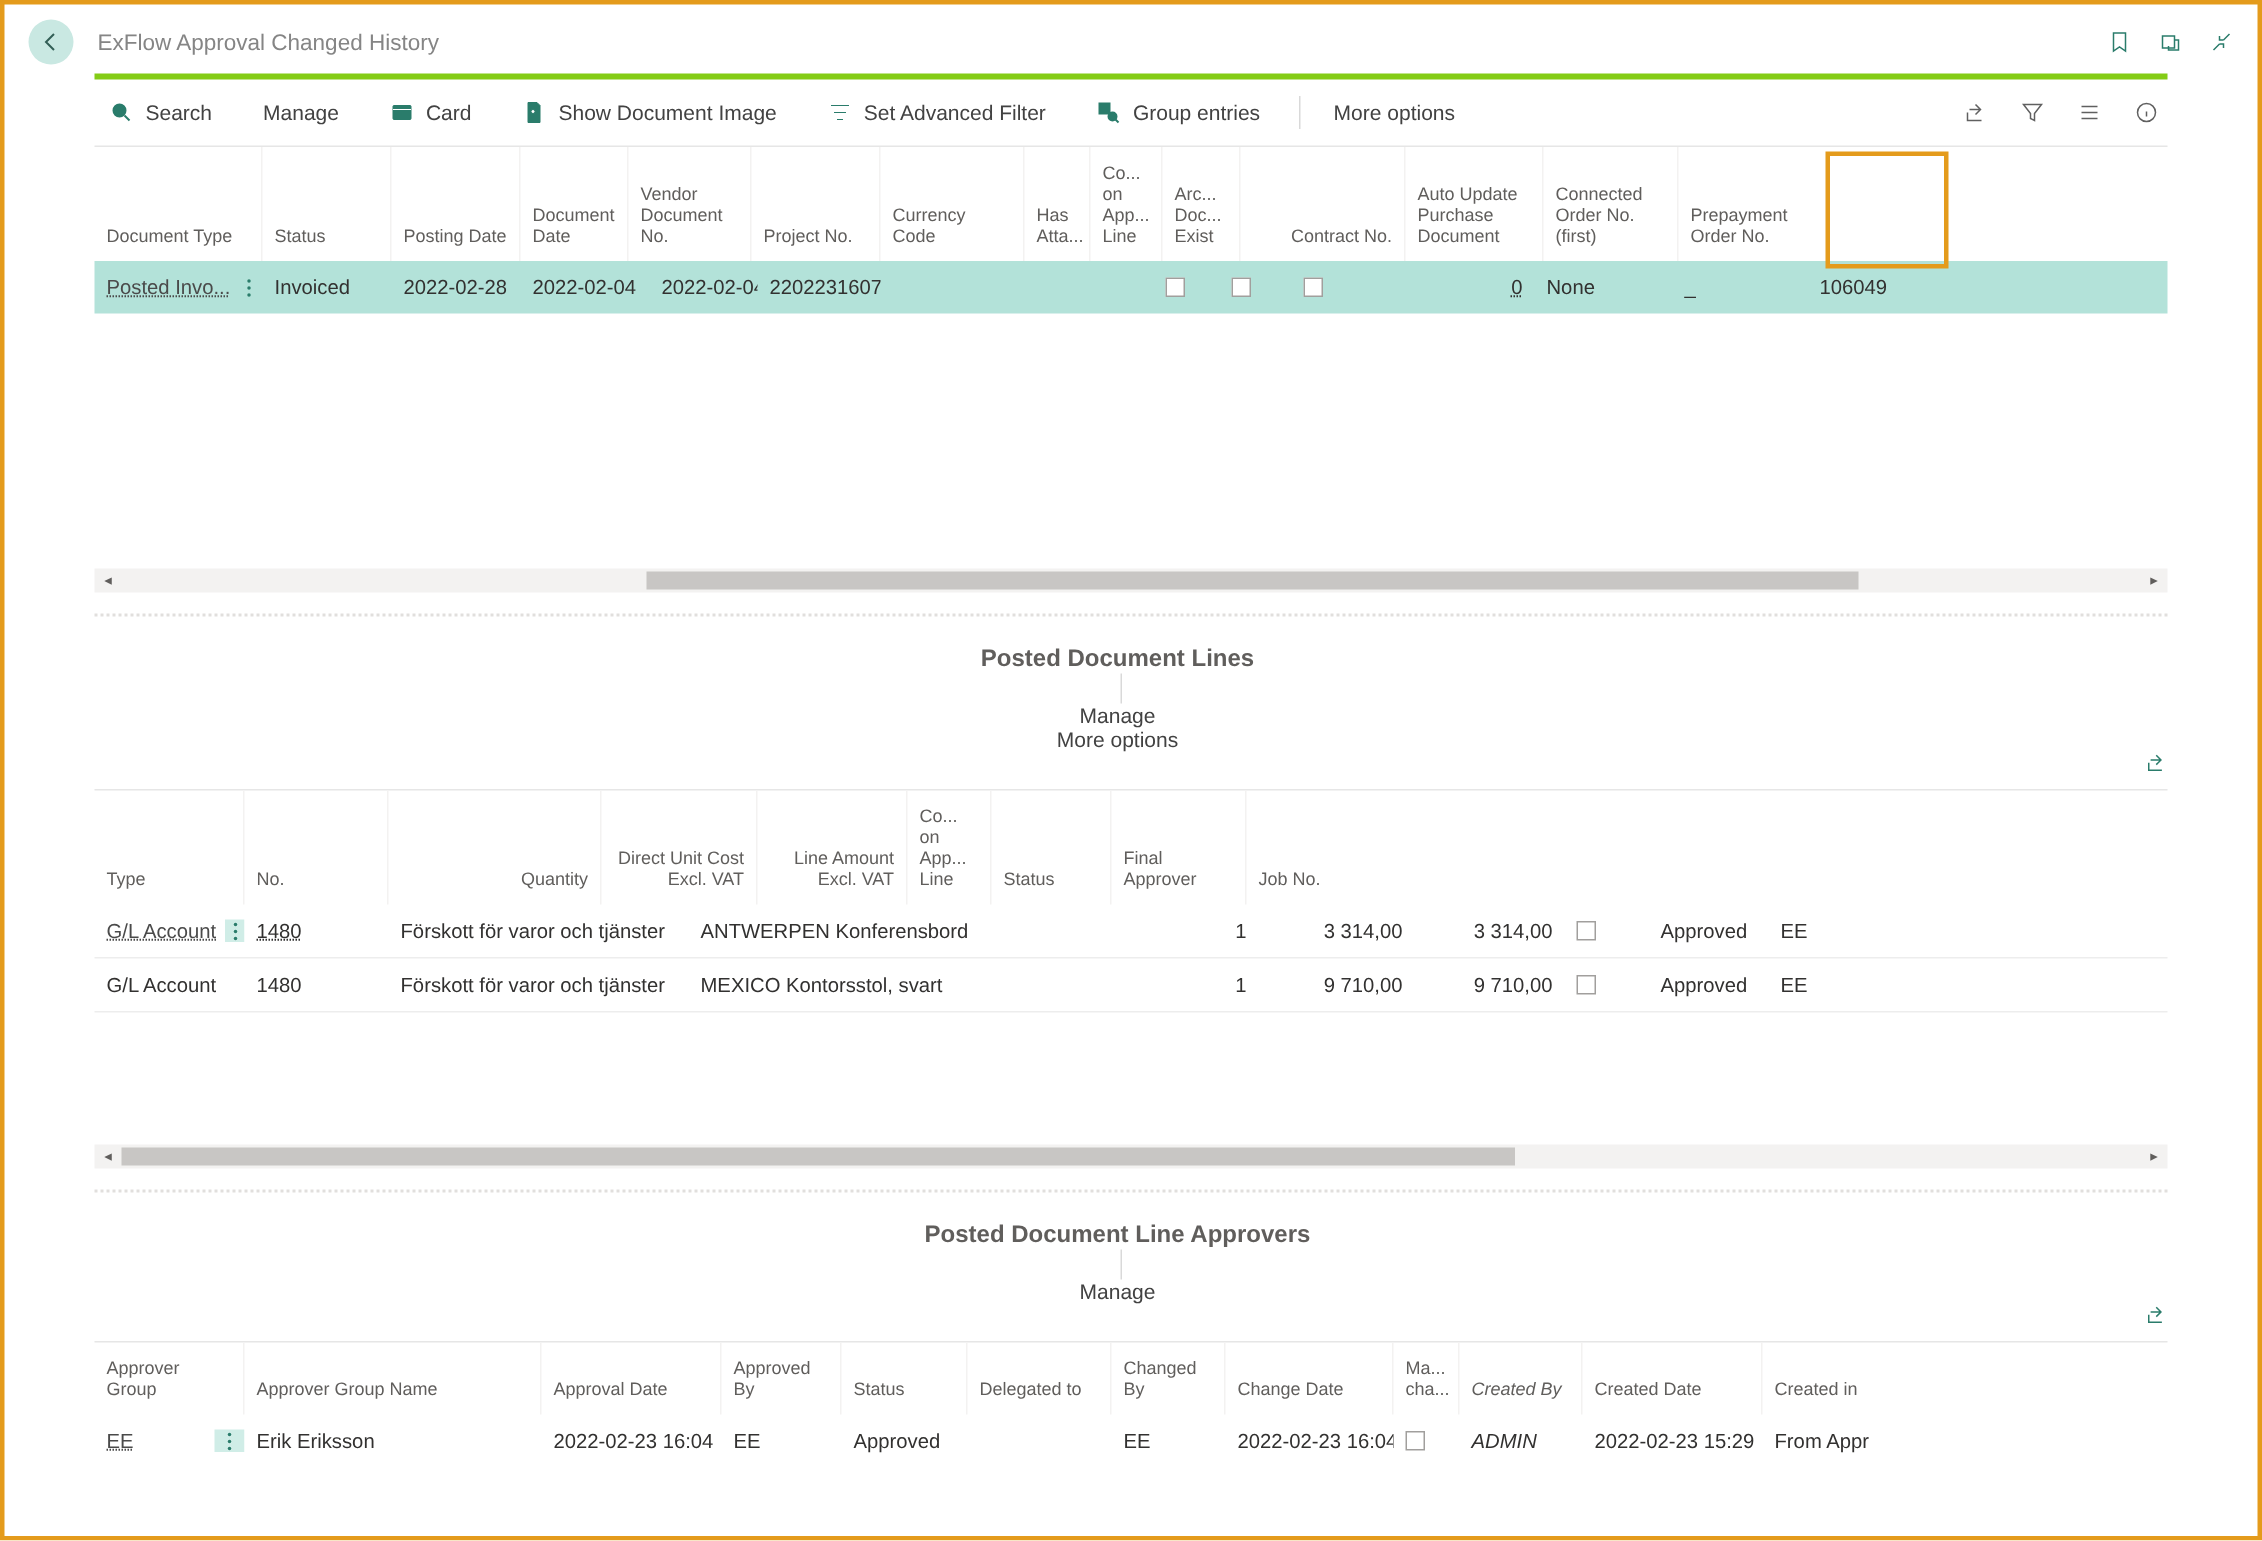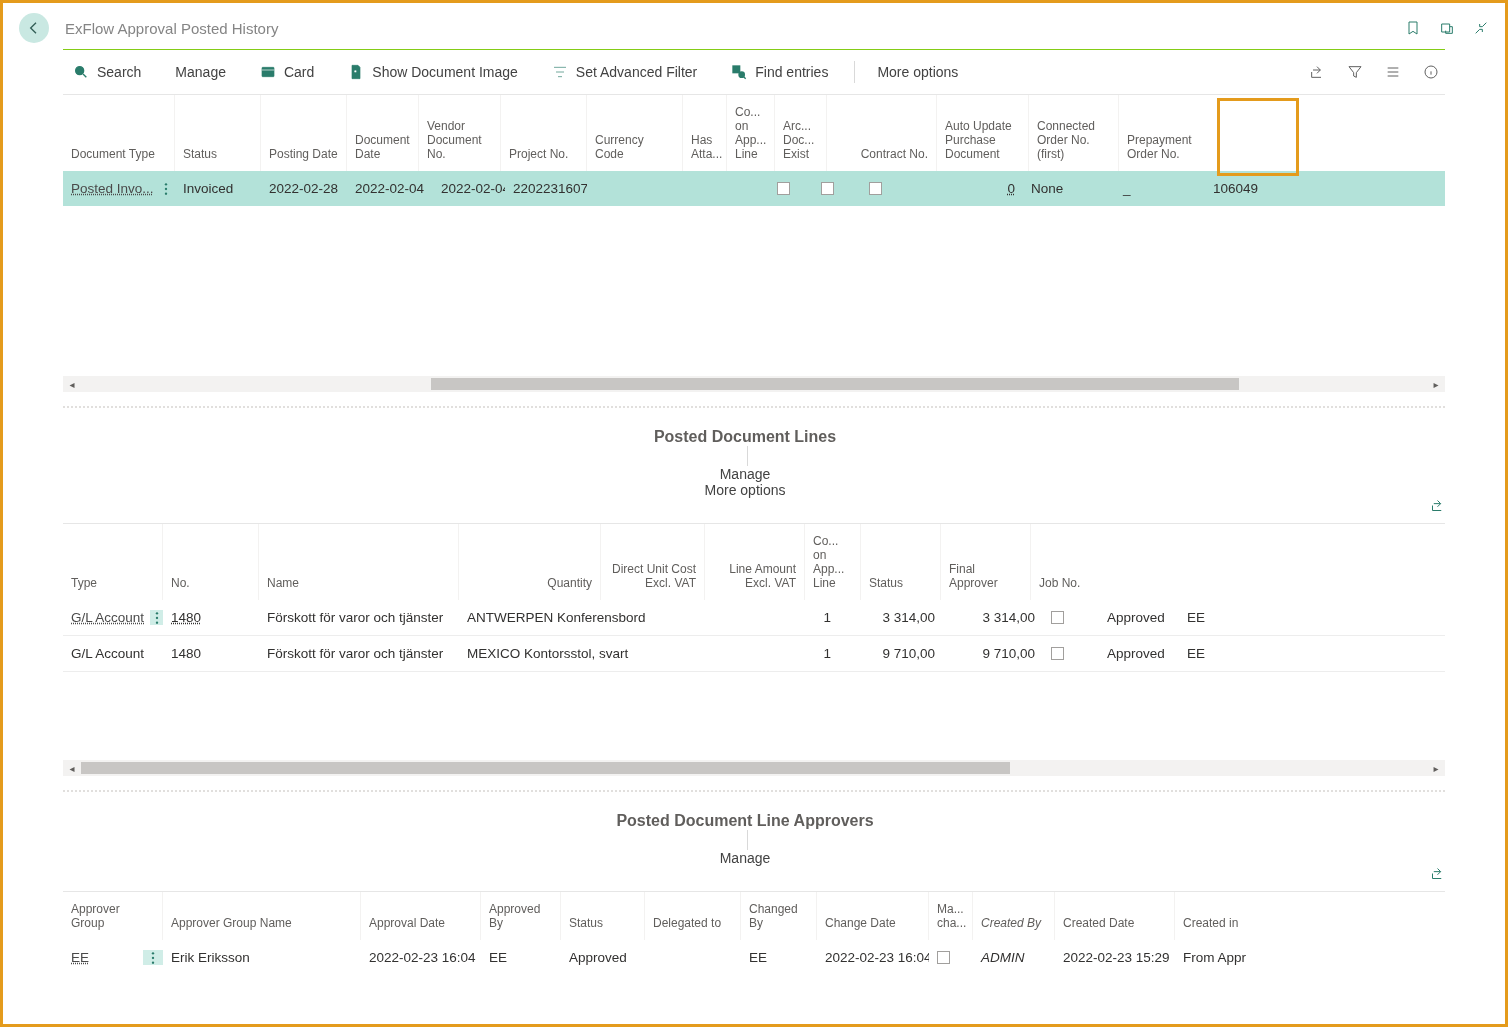--- a/index.html
+++ b/index.html
@@ -9,21 +9,21 @@
   .app-header { display: flex; align-items: center; padding: 10px 16px 6px 16px; }
   .back-btn { width: 30px; height: 30px; border-radius: 50%; background: #c9e8e2; display: flex; align-items: center; justify-content: center; margin-right: 16px; cursor: pointer; }
   .back-btn svg { width: 16px; height: 16px; stroke: #325e56; fill: none; stroke-width: 2; }
   .page-title { font-size: 15px; color: #858585; }
   .header-right { margin-left: auto; display: flex; gap: 18px; align-items: center; }
   .header-right .icon-btn svg { width: 16px; height: 16px; stroke: #2a7c6b; fill: none; stroke-width: 1.5; }
   .icon-btn { cursor: pointer; display: inline-flex; align-items: center; }
 
   
   .content { padding: 0 60px 0 60px; display: flex; flex-direction: column; flex: 1; }
-  .toolbar { display: flex; align-items: center; padding: 10px 0; border-top: 1px solid #84cc16; }
+  .toolbar { display: flex; align-items: center; padding: 10px 0; border-top: 4px solid #84cc16; }
   .toolbar-item { display: flex; align-items: center; gap: 8px; padding: 4px 10px; margin-right: 14px; cursor: pointer; font-size: 14px; color: #424242; }
   .toolbar-sep { width: 1px; height: 22px; background: #d9d9d9; margin: 0 12px 0 2px; }
   .toolbar-item svg { width: 16px; height: 16px; fill: #2a7c6b; stroke: #2a7c6b; }
   .toolbar-right { margin-left: auto; display: flex; gap: 22px; align-items: center; padding-right: 6px; }
   .toolbar-right svg { width: 16px; height: 16px; stroke: #606060; fill: none; stroke-width: 1.5; }
   .toolbar-right .icon-btn { cursor: pointer; }
 
   
   .grid-wrap { border-top: 1px solid #e6e6e6; }
   .grid { display: flex; flex-direction: column; }
@@ -111,21 +111,21 @@
 <body>
 
 <div class="app-window">
 
   <div class="app-header">
     <div class="back-btn">
       <svg viewBox="0 0 24 24">
           <path d="M15 4 L7 12 L15 20"></path>
         </svg>
     </div>
-    <div class="page-title">ExFlow Approval Posted History</div>
+    <div class="page-title">ExFlow Approval Changed History</div>
     <div class="header-right">
       <span class="icon-btn">
           <svg viewBox="0 0 24 24">
             <path d="M6 3h12v18l-6-4-6 4z"></path>
           </svg>
         </span>
       <span class="icon-btn">
           <svg viewBox="0 0 24 24">
             <path d="M4 6h12v12H4z M16 10h4v10H10v-4"></path>
           </svg>
@@ -170,21 +170,21 @@
             <path d="M3 5h18M6 12h12M9 19h6"></path>
           </svg>
         <span>Set Advanced Filter</span>
       </div>
       <div class="toolbar-item">
         <svg viewBox="0 0 24 24" fill="none" stroke-width="2">
             <rect x="3" y="3" width="10" height="10"></rect>
             <circle cx="16" cy="16" r="4"></circle>
             <path d="M22 22l-3-3"></path>
           </svg>
-        <span>Find entries</span>
+        <span>Group entries</span>
       </div>
       <div class="toolbar-sep"></div>
       <div class="toolbar-item">
         <span>More options</span>
       </div>
       <div class="toolbar-right">
         <span class="icon-btn">
             <svg viewBox="0 0 24 24">
               <path d="M4 12v8h14M12 4l5 5-5 5M17 9H6"></path>
             </svg>
@@ -285,21 +285,20 @@
             <path d="M4 12v8h14M12 4l5 5-5 5M17 9H6"></path>
           </svg>
         </div>
     </div>
 
     <div class="grid-wrap">
       <div class="grid grid-lines">
         <div class="grid-header l-head">
           <div class="col l-c0">Type</div>
           <div class="col l-c1">No.</div>
-          <div class="col l-c2">Name</div>
           <div class="col l-c4 num-h">Quantity</div>
           <div class="col l-c5 num-h" style="text-align:right;">Direct Unit Cost Excl. VAT</div>
           <div class="col l-c6 num-h" style="text-align:right;">Line Amount Excl. VAT</div>
           <div class="col l-c7">Co... on App... Line</div>
           <div class="col l-c8">Status</div>
           <div class="col l-c9">Final Approver</div>
           <div class="col l-c10">Job No.</div>
         </div>
 
         <div class="grid-row">

